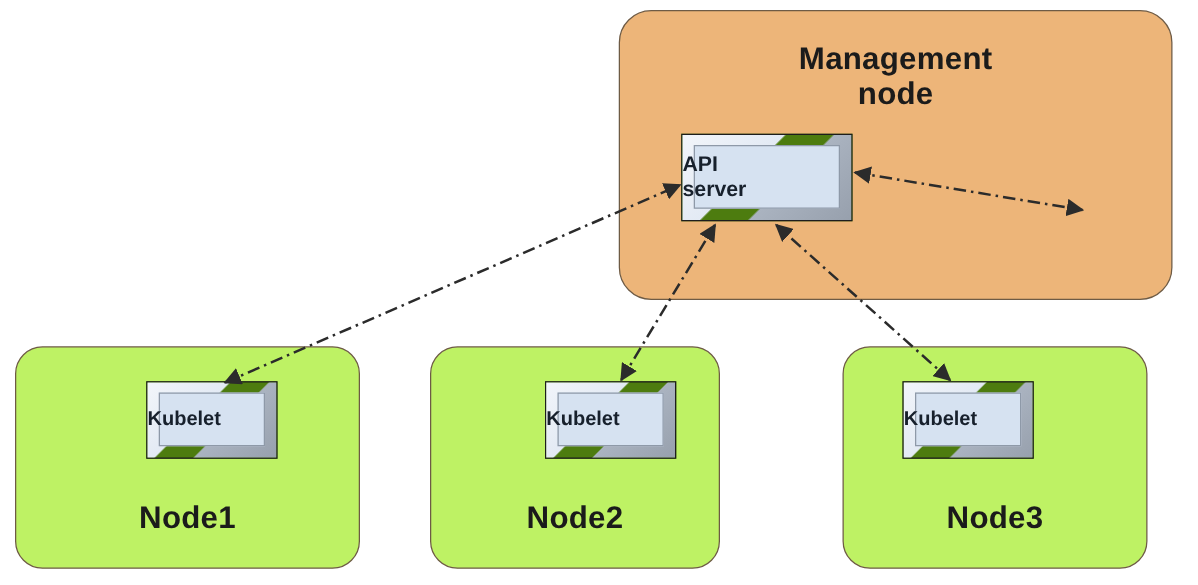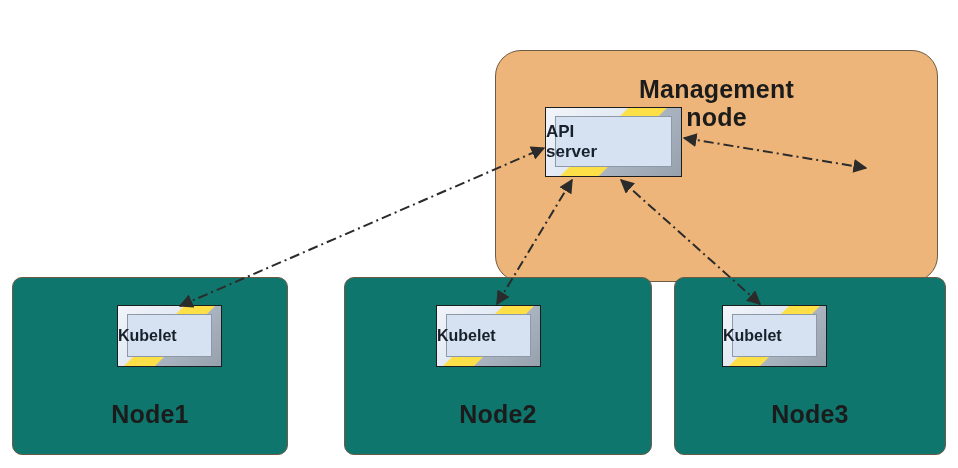--- a/index.html
+++ b/index.html
@@ -2,30 +2,30 @@
 <html><head>
 <meta charset="utf-8">
 <style>
   html,body{margin:0;padding:0;background:#ffffff;}
   body{width:958px;height:468px;overflow:hidden;font-family:"Liberation Sans",sans-serif;}
   #stage{position:relative;width:958px;height:468px;background:#fff;}
 
   
   .region{position:absolute;border:1.6px solid #6e5b45;border-radius:26px;box-sizing:border-box;}
   .region-mgmt{background:#edb579;}
-  .region-node{background:#0f766e;border-radius:10px;}
+  .region-node{background:#bef264;border-radius:22px;}
 
   .region-title{position:absolute;left:0;right:0;text-align:center;color:#1b1b1b;
     font-size:25px;font-weight:700;letter-spacing:.2px;line-height:1.12;}
   .mgmt-title{top:24px;font-size:25px;}
   .node-title{bottom:26px;font-size:25px;}
 
   
   .bevel{position:absolute;box-sizing:border-box;border:1.6px solid #1d1d1d;
-    background:#fde047;}
+    background:#4d7c0f;}
   .bevel .face{position:absolute;left:9px;top:8px;right:9px;bottom:9px;
     background:#d6e2f1;border:1px solid #8e99a8;box-sizing:border-box;}
   .bevel .bev-tl{position:absolute;inset:0;
     background:linear-gradient(135deg,#f2f5fa 0%,#e3eaf4 40%,rgba(0,0,0,0) 41%);}
   .bevel .bev-br{position:absolute;inset:0;
     background:linear-gradient(315deg,#97a0ad 0%,#aab3c0 40%,rgba(0,0,0,0) 41%);}
   .bevel .label{position:absolute;left:0;right:0;color:#17202c;
     text-align:left;font-weight:700;}
 
   
@@ -38,21 +38,21 @@
   .cube svg{display:block;}
 
   
   #links{position:absolute;left:0;top:0;width:958px;height:468px;pointer-events:none;}
 </style>
 </head>
 <body>
 
 <div id="stage">
 
-  <div class="region region-mgmt" style="left:495px;top:8px;width:443px;height:232px;margin-top:42px;">
+  <div class="region region-mgmt" style="left:495px;top:8px;width:443px;height:232px;">
     <div class="region-title mgmt-title">
       <span>Management</span><br>
       <span>node</span>
     </div>
   </div>
 
   <div class="bevel" style="left:545px;top:107px;width:137px;height:70px;">
     <div class="bev-tl"></div>
     <div class="bev-br"></div>
     <div class="face"></div>
@@ -66,31 +66,31 @@
   <div class="region region-node" style="left:12px;top:277px;width:276px;height:178px;">
     <div class="region-title node-title">Node1</div>
   </div>
   <div class="bevel" style="left:117px;top:305px;width:105px;height:62px;">
     <div class="bev-tl"></div>
     <div class="bev-br"></div>
     <div class="face"></div>
     <div class="label kubelet-label">Kubelet</div>
   </div>
 
-  <div class="region region-node" style="left:344px;top:277px;width:308px;height:178px;">
+  <div class="region region-node" style="left:344px;top:277px;width:232px;height:178px;">
     <div class="region-title node-title">Node2</div>
   </div>
   <div class="bevel" style="left:436px;top:305px;width:105px;height:62px;">
     <div class="bev-tl"></div>
     <div class="bev-br"></div>
     <div class="face"></div>
     <div class="label kubelet-label">Kubelet</div>
   </div>
 
-  <div class="region region-node" style="left:674px;top:277px;width:272px;height:178px;">
+  <div class="region region-node" style="left:674px;top:277px;width:244px;height:178px;">
     <div class="region-title node-title">Node3</div>
   </div>
   <div class="bevel" style="left:722px;top:305px;width:105px;height:62px;">
     <div class="bev-tl"></div>
     <div class="bev-br"></div>
     <div class="face"></div>
     <div class="label kubelet-label">Kubelet</div>
   </div>
 
   <svg id="links">

